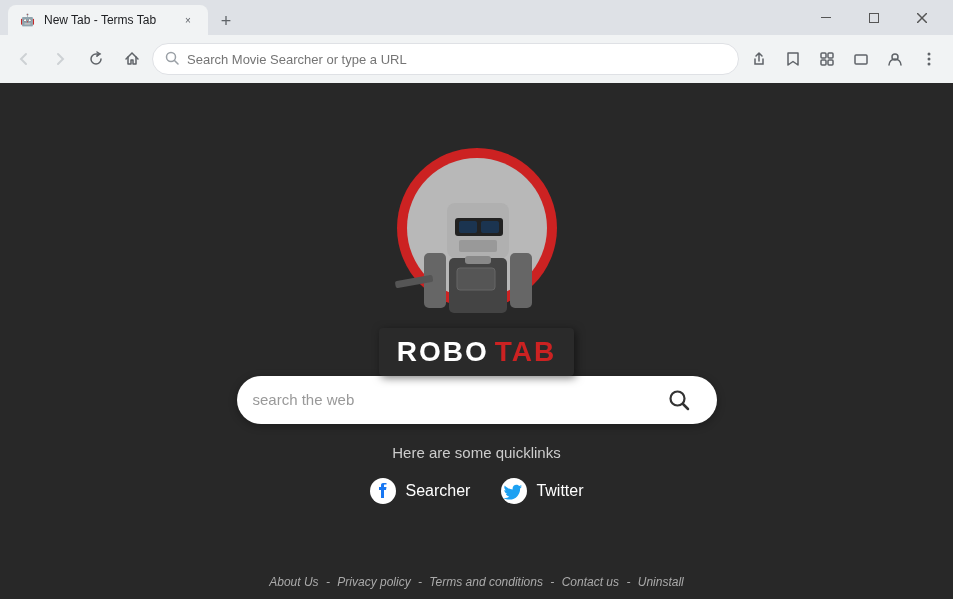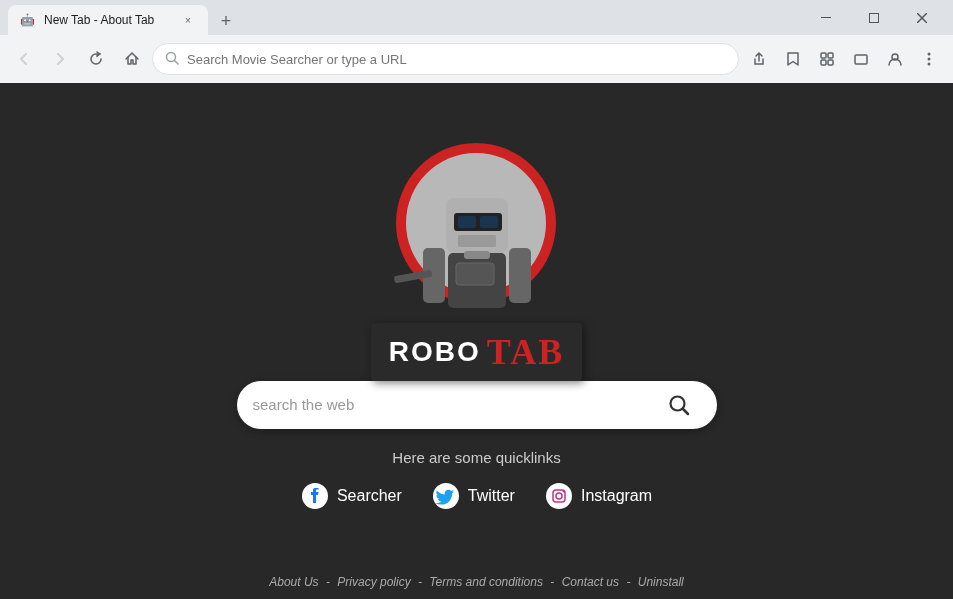--- a/index.html
+++ b/index.html
@@ -234,25 +234,25 @@
     .logo-robo {
       font-size: 28px;
       font-weight: 900;
       color: #fff;
       letter-spacing: 2px;
       font-family: 'Arial Black', 'Impact', sans-serif;
       text-transform: uppercase;
     }
 
     .logo-tab {
-      font-size: 36px;
+      font-size: 28px;
       font-weight: 900;
       color: #cc2222;
       letter-spacing: 2px;
-      font-family: Liberation Serif, serif;
+      font-family: Liberation Sans, sans-serif;
       text-transform: uppercase;
     }
 
     
     .search-container {
       width: 480px;
       display: flex;
       align-items: center;
       margin-bottom: 20px;
     }
@@ -362,21 +362,21 @@
       margin: 0 4px;
     }
   </style>
 </head>
 <body>
 
 <div class="titlebar">
   <div class="tab-strip">
     <div class="tab-active">
       <div class="tab-favicon">🤖</div>
-      <span class="tab-title">New Tab - About Tab</span>
+      <span class="tab-title">New Tab - Terms Tab</span>
       <button class="tab-close">×</button>
     </div>
     <button class="new-tab-btn">+</button>
   </div>
   <div class="window-controls">
     <button class="win-btn">
       <svg width="10" height="1" viewBox="0 0 10 1">
           <rect width="10" height="1" fill="#555"></rect>
         </svg>
     </button>
@@ -537,31 +537,20 @@
       <a class="quicklink-item" href="#">
         <div class="quicklink-icon">
           <svg width="28" height="28" viewBox="0 0 28 28">
             <circle cx="14" cy="14" r="13" fill="white"></circle>
             <path d="M22 9.5c-.7.3-1.4.5-2.1.6.8-.5 1.4-1.2 1.7-2.1-.7.4-1.5.7-2.4.9-.7-.7-1.7-1.2-2.8-1.2-2.1 0-3.8 1.7-3.8 3.8 0 .3 0 .6.1.9-3.2-.2-6-1.7-7.9-4-.3.6-.5 1.2-.5 1.9 0 1.3.7 2.5 1.7 3.2-.6 0-1.2-.2-1.7-.5v.1c0 1.8 1.3 3.4 3.1 3.7-.3.1-.7.1-1 .1-.2 0-.5 0-.7-.1.5 1.5 1.9 2.6 3.6 2.6-1.3 1-3 1.6-4.8 1.6-.3 0-.6 0-.9-.1 1.7 1.1 3.7 1.7 5.8 1.7 6.9 0 10.7-5.7 10.7-10.7v-.5c.7-.5 1.3-1.2 1.9-2z" fill="#1da1f2"></path>
           </svg>
         </div>
         <span>Twitter</span>
       </a>
 
-      <a class="quicklink-item" href="#">
-        <div class="quicklink-icon">
-          <svg width="28" height="28" viewBox="0 0 28 28">
-            <circle cx="14" cy="14" r="13" fill="white"></circle>
-            <rect x="8" y="8" width="12" height="12" rx="3" fill="none" stroke="#c13584" stroke-width="1.5"></rect>
-            <circle cx="14" cy="14" r="3" fill="none" stroke="#c13584" stroke-width="1.5"></circle>
-            <circle cx="18.5" cy="9.5" r="1" fill="#c13584"></circle>
-          </svg>
-        </div>
-        <span>Instagram</span>
-      </a>
 
 
     </div>
   </div>
 
   <div class="page-footer">
     <div class="footer-links">
       <span>About Us</span>
       <span class="footer-sep"> - </span>
       <span>Privacy policy</span>

